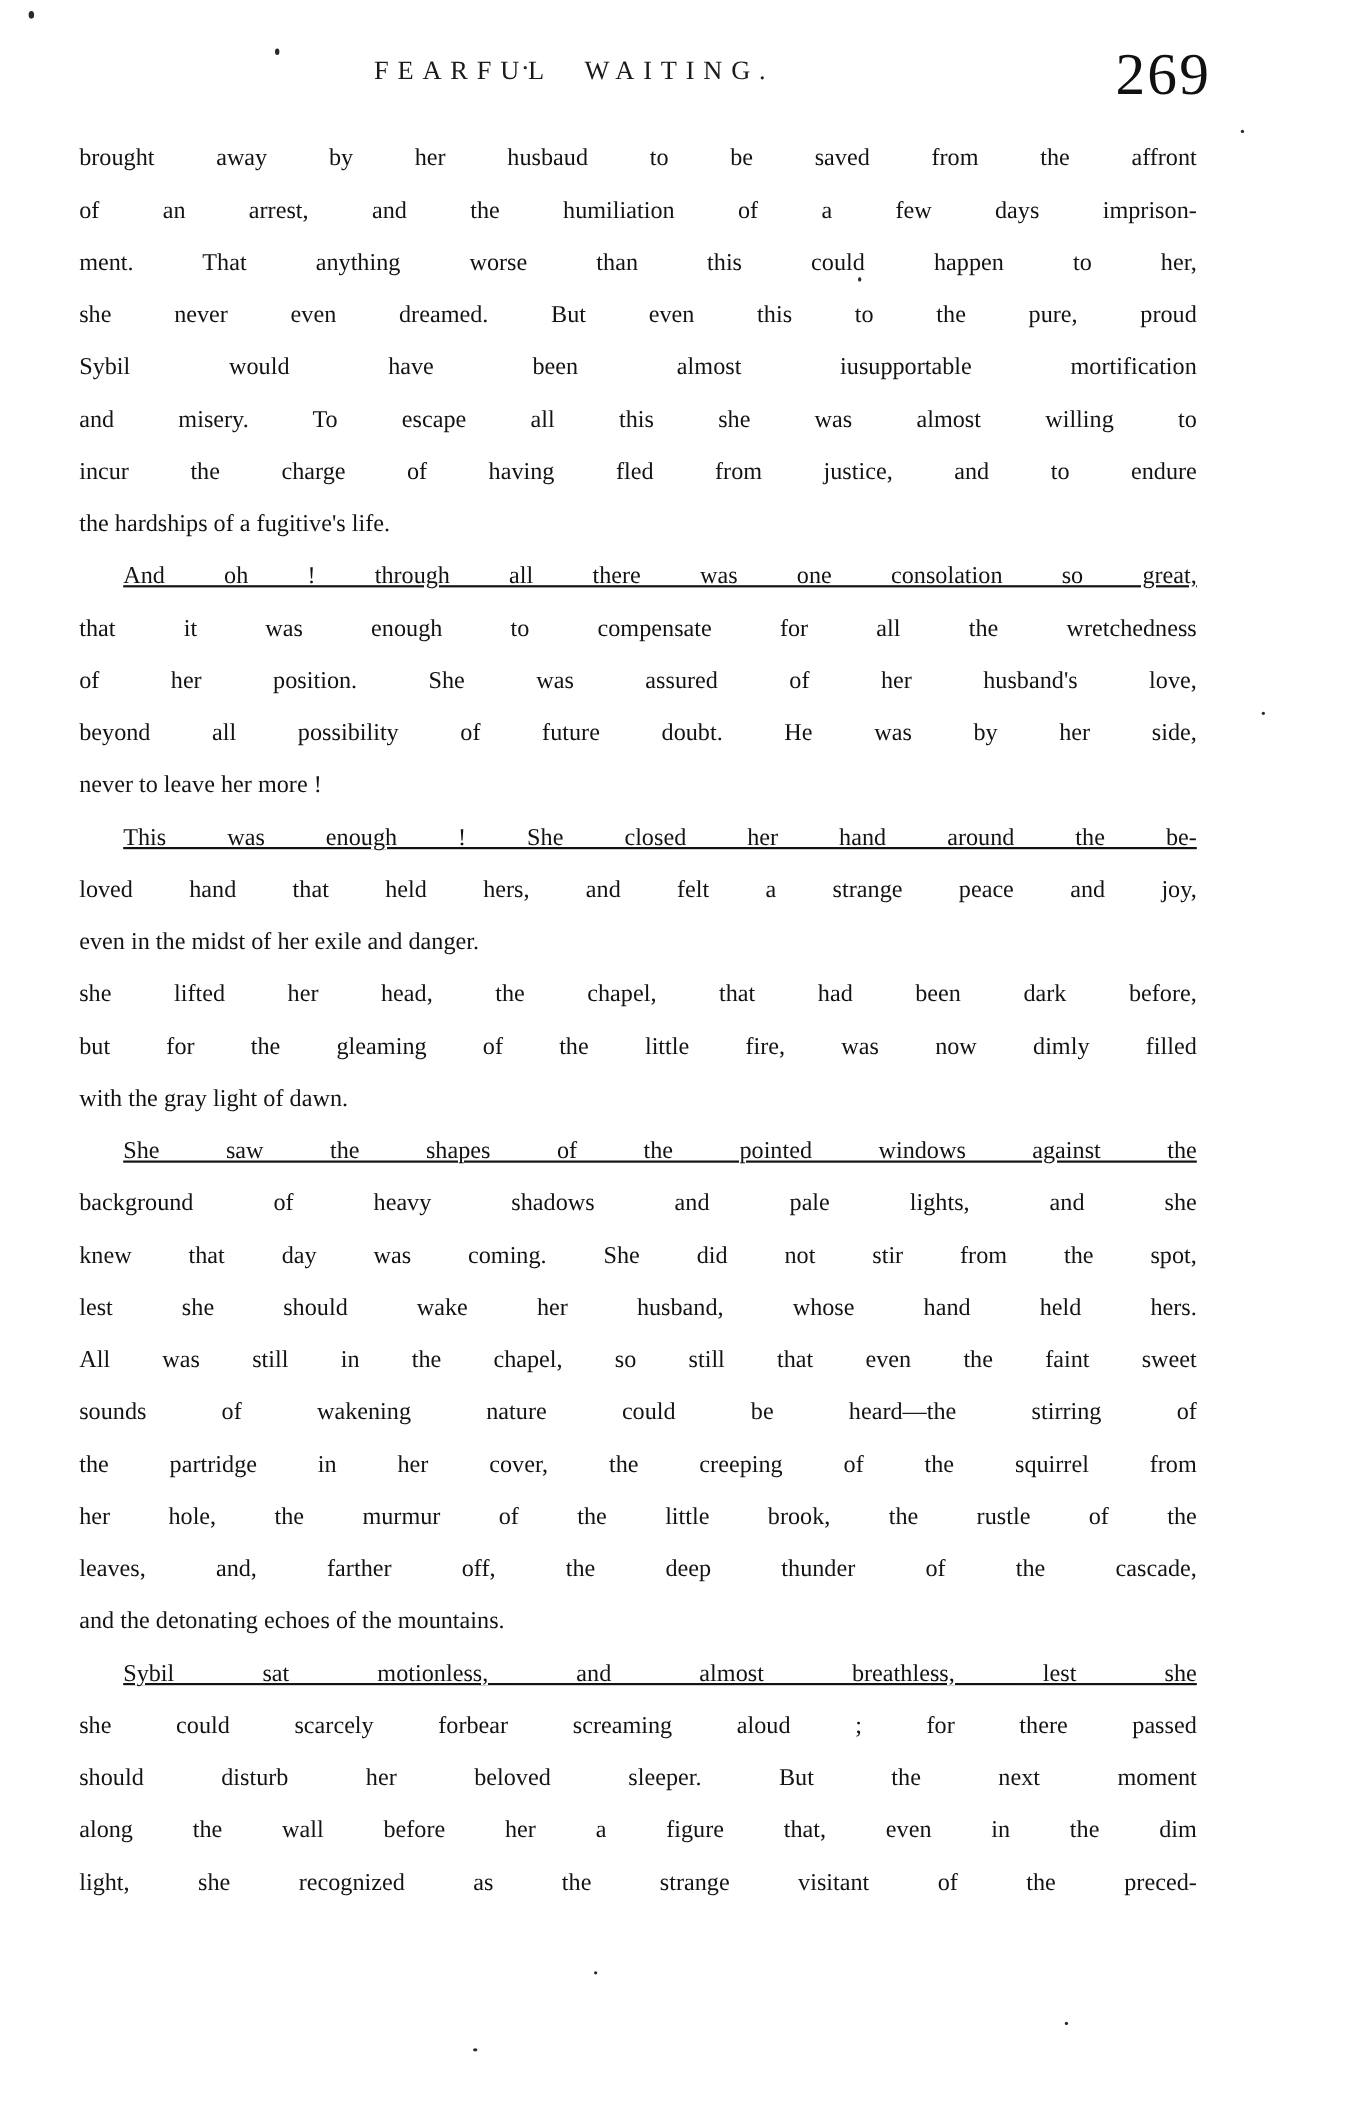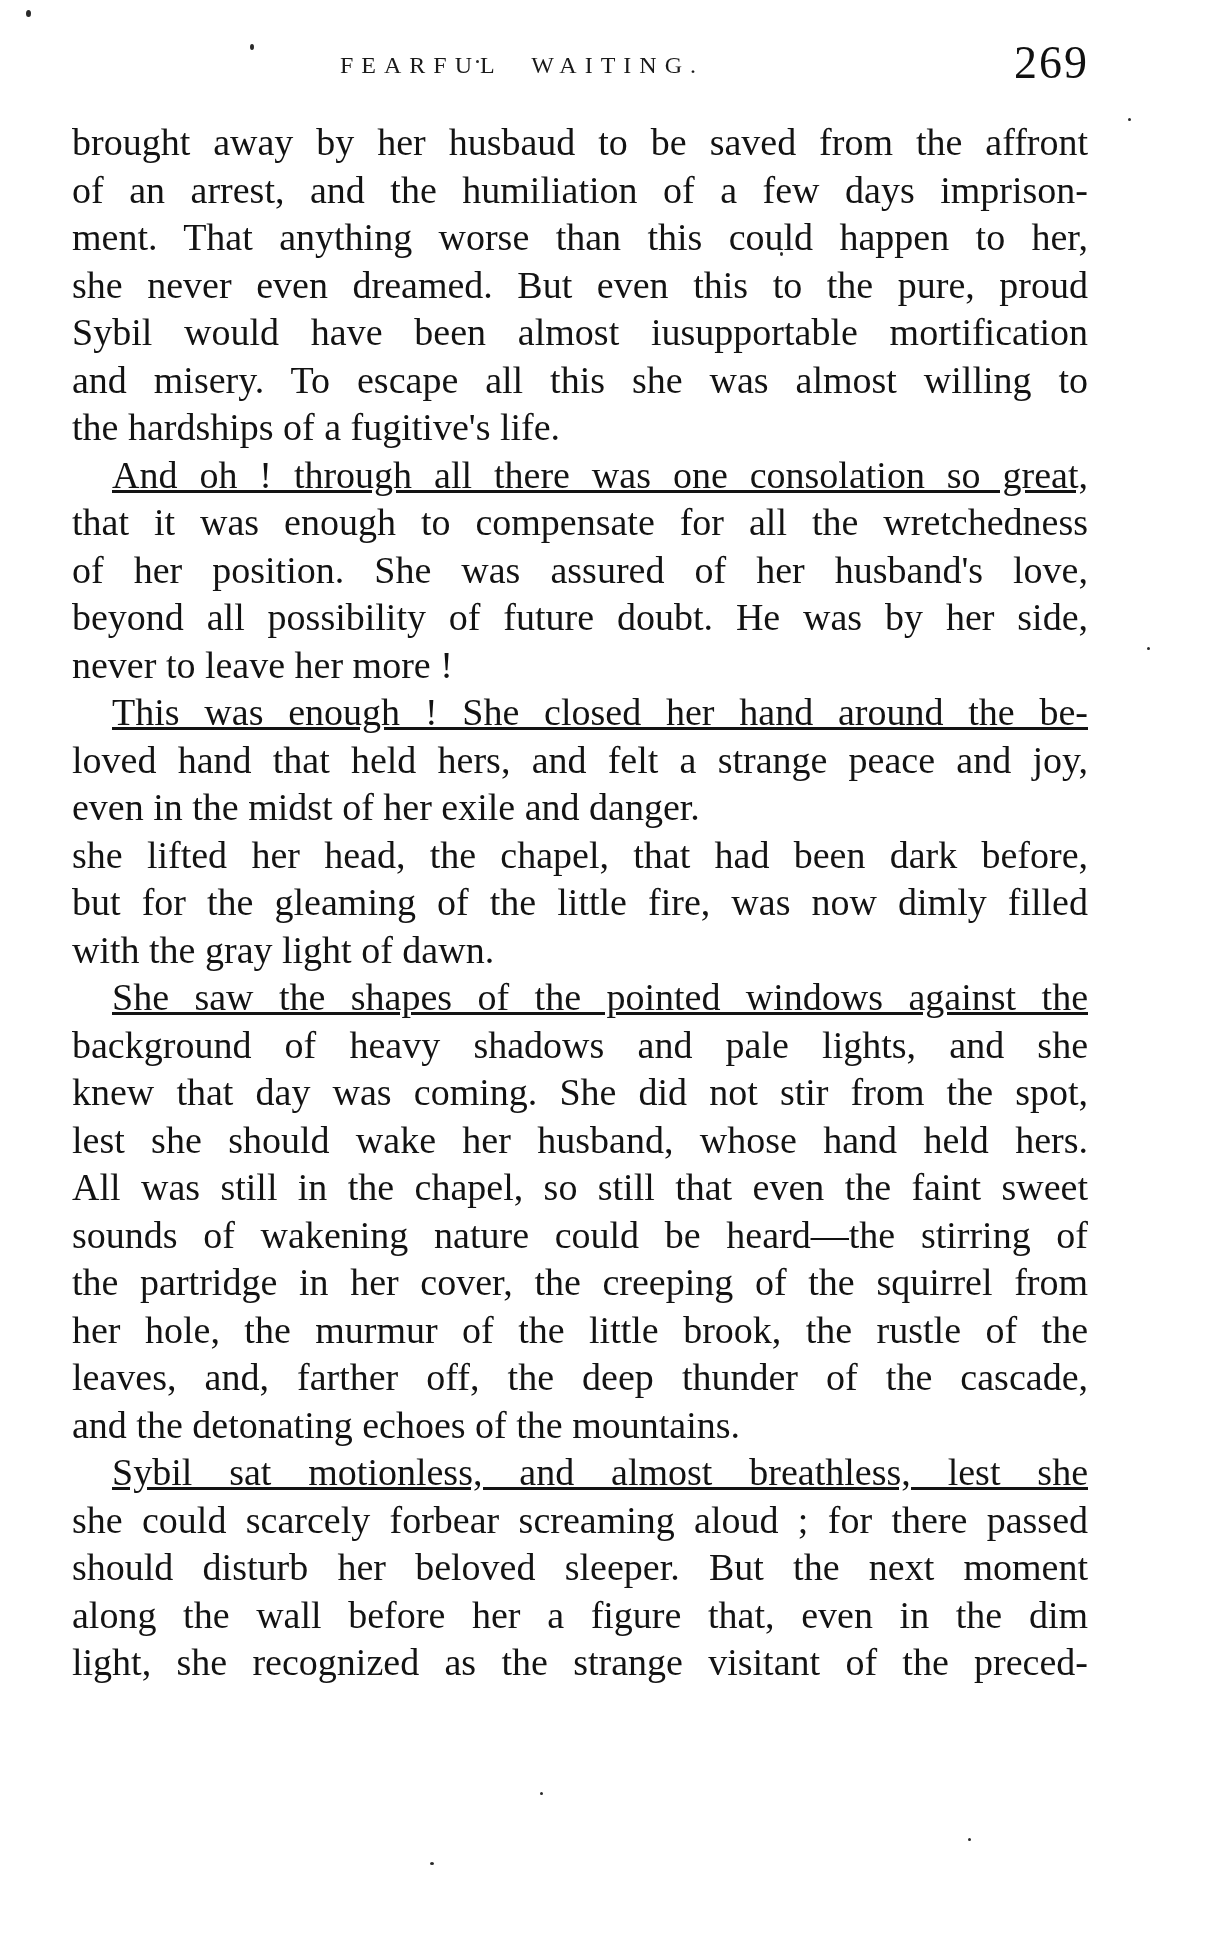--- a/index.html
+++ b/index.html
@@ -19,30 +19,30 @@
     font-size: 24px;
     letter-spacing: 8px;
     word-spacing: 16px;
     white-space: nowrap;
     color: #1a1a1a;
   }
   .page-number {
     position: absolute;
     top: 36px;
     left: 1014px;
-    font-size: 46px;
+    font-size: 54px;
     letter-spacing: 2px;
     color: #111;
   }
   .text-block {
     position: absolute;
     top: 119px;
     left: 72px;
     width: 1016px;
-    font-size: 38px;
+    font-size: 22px;
     line-height: 47.5px;
   }
   .line {
     text-align: justify;
     text-align-last: justify;
     white-space: normal;
   }
   .line.indent { padding-left: 40px; text-decoration: underline; }
   .line.end { text-align-last: left; }
   .speck {
@@ -59,20 +59,21 @@
   <div class="running-header">FEARFUL WAITING.</div>
   <div class="page-number">269</div>
 
   <div class="text-block">
     <div class="line">brought away by her husbaud to be saved from the affront</div>
     <div class="line">of an arrest, and the humiliation of a few days imprison-</div>
     <div class="line">ment. That anything worse than this could happen to her,</div>
     <div class="line">she never even dreamed. But even this to the pure, proud</div>
     <div class="line">Sybil would have been almost iusupportable mortification</div>
     <div class="line">and misery. To escape all this she was almost willing to</div>
+    <div class="line">incur the charge of having fled from justice, and to endure</div>
     <div class="line end">the hardships of a fugitive's life.</div>
     <div class="line indent">And oh ! through all there was one consolation so great,</div>
     <div class="line">that it was enough to compensate for all the wretchedness</div>
     <div class="line">of her position. She was assured of her husband's love,</div>
     <div class="line">beyond all possibility of future doubt. He was by her side,</div>
     <div class="line end">never to leave her more !</div>
     <div class="line indent">This was enough ! She closed her hand around the be-</div>
     <div class="line">loved hand that held hers, and felt a strange peace and joy,</div>
     <div class="line end">even in the midst of her exile and danger.</div>
     <div class="line">she lifted her head, the chapel, that had been dark before,</div>

